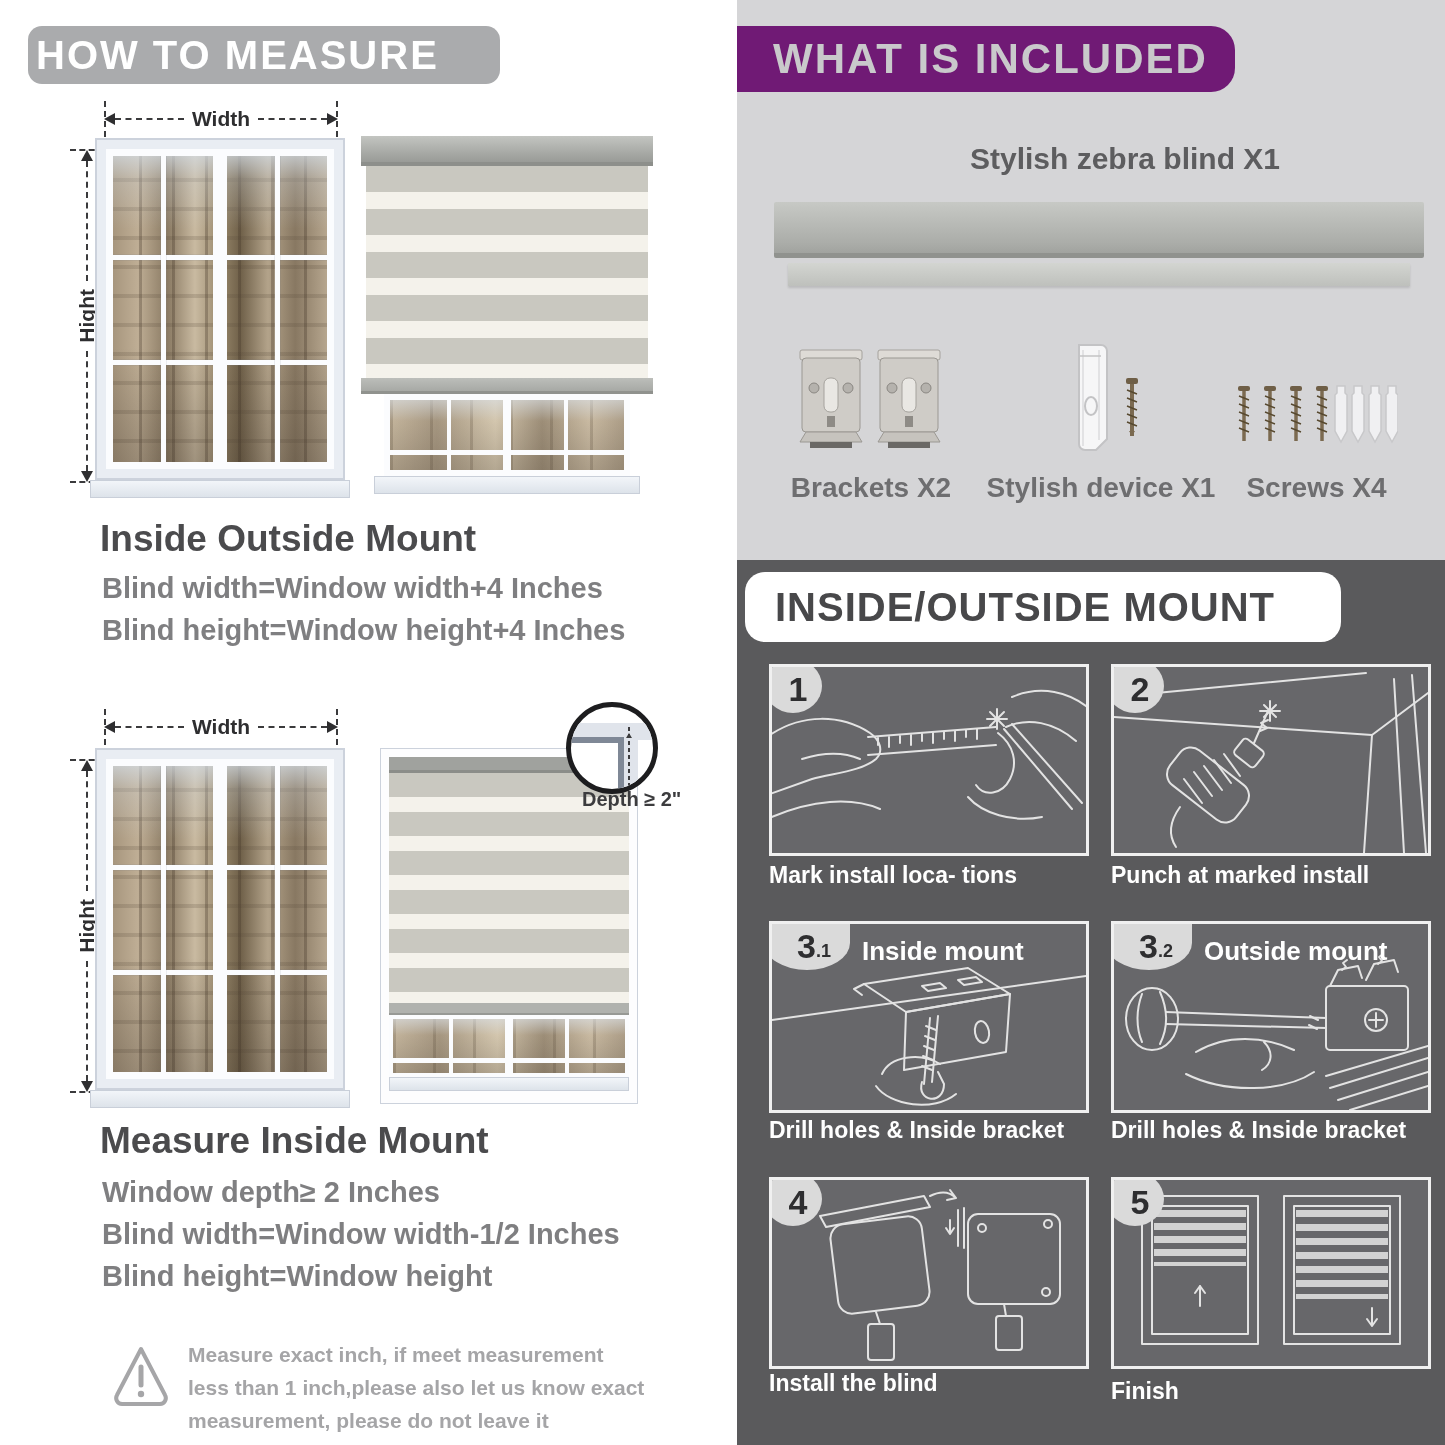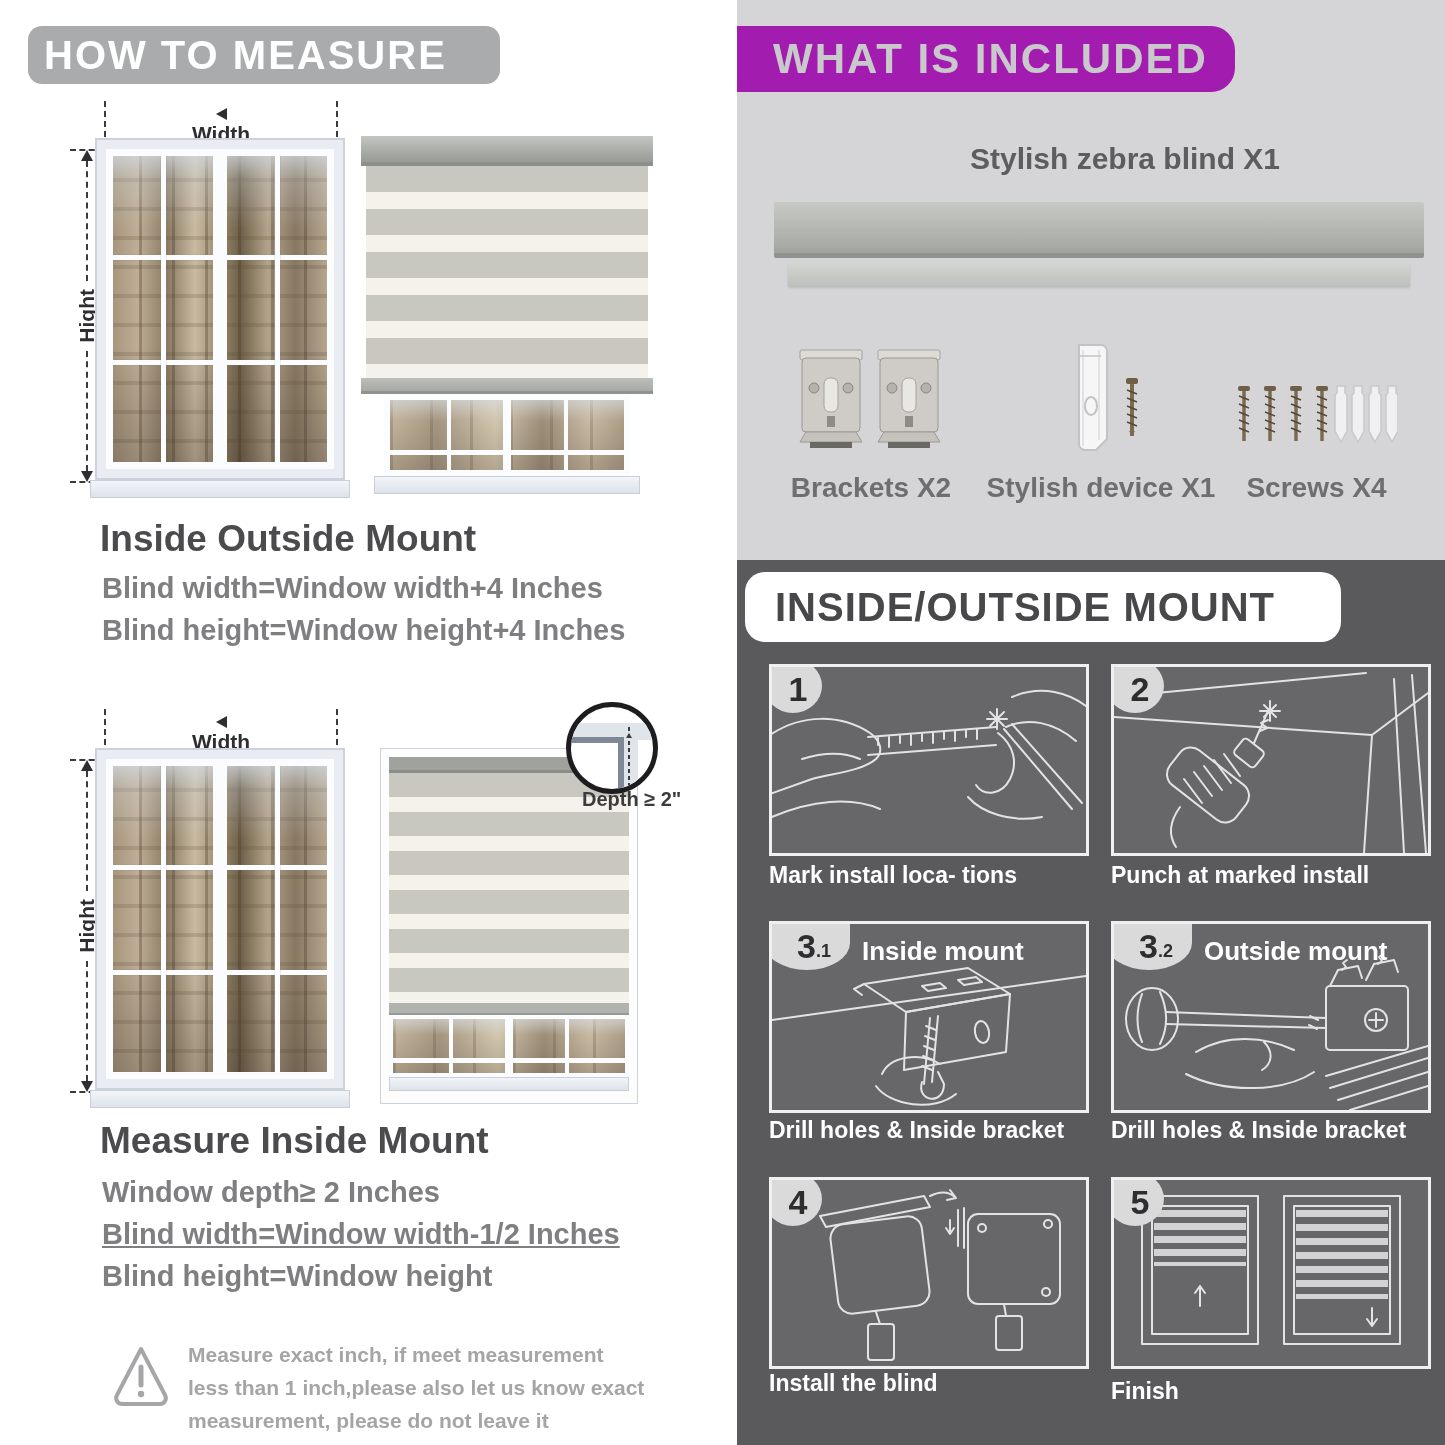--- a/index.html
+++ b/index.html
@@ -3,24 +3,24 @@
 <meta charset="utf-8">
 <style>
   * { margin:0; padding:0; box-sizing:border-box; }
   html,body { width:1445px; height:1445px; background:#ffffff;
     font-family:"Liberation Sans", sans-serif; overflow:hidden; position:relative; }
   .abs { position:absolute; }
 
   
   .how-banner { left:28px; top:26px; width:472px; height:58px; background:#aaabad;
     border-radius:14px; color:#fff; font-size:40px; font-weight:bold; letter-spacing:2px;
-    line-height:58px; padding-left:16px; }
+    line-height:58px; padding-left:8px; }
 
   
-  .dim-h { display:flex; align-items:center; position:absolute; height:22px;flex-direction:column; }
+  .dim-h { display:flex; align-items:center; position:absolute; height:22px; }
   .dim-h .dashes { flex:1; height:0; border-top:2px dashed #3a3a3c; }
   .dim-label { font-size:21px; font-weight:bold; color:#2e2e30; padding:0 8px; white-space:nowrap; }
   .ah-left { width:0; height:0; border-top:6px solid transparent; border-bottom:6px solid transparent; border-right:11px solid #2e2e30; }
   .ah-right{ width:0; height:0; border-top:6px solid transparent; border-bottom:6px solid transparent; border-left:11px solid #2e2e30; }
   .endtick-v { position:absolute; width:0; height:36px; border-left:2px dashed #3a3a3c; top:-7px; }
   .dim-v { display:flex; flex-direction:column; align-items:center; position:absolute; width:22px; }
   .dim-v .dashes { flex:1; width:0; border-left:2px dashed #3a3a3c; }
   .dim-label-v { writing-mode:vertical-rl; transform:rotate(180deg); font-size:21px; font-weight:bold; color:#2e2e30; padding:8px 0; }
   .ah-up   { width:0; height:0; border-left:6px solid transparent; border-right:6px solid transparent; border-bottom:11px solid #2e2e30; }
   .ah-down { width:0; height:0; border-left:6px solid transparent; border-right:6px solid transparent; border-top:11px solid #2e2e30; }
@@ -68,21 +68,21 @@
   .formula { font-size:29px; font-weight:bold; color:#7f7f81; white-space:nowrap; }
 
   .magnifier { width:92px; height:92px; border-radius:50%; border:5px solid #1d1d1f;
     background:#fff; overflow:hidden; z-index:6; }
   .depth-label { font-size:20px; font-weight:bold; color:#3c3c3e; white-space:nowrap; }
 
   .warn-text { width:462px; font-size:21px; font-weight:bold; color:#a5a5a7; line-height:33px; }
 
   
   .right-top { left:737px; top:0; width:708px; height:560px; background:#d5d5d7; }
-  .included-banner { left:737px; top:26px; width:498px; height:66px; background:#a21caf;
+  .included-banner { left:737px; top:26px; width:498px; height:66px; background:#701a75;
     border-radius:0 24px 24px 0; color:#c9c9cb; font-size:42px; font-weight:bold;
     letter-spacing:2px; line-height:66px; padding-left:36px; }
   .product-title { left:737px; top:142px; width:692px; text-align:center;
     color:#5d5d5f; font-size:30px; font-weight:bold;margin-left:42px; }
   .headrail-main { left:774px; top:202px; width:650px; height:56px;
     background:linear-gradient(180deg,#c7c9c5,#abada9 80%,#a1a39f);
     border-bottom:5px solid #90928e; border-radius:2px; }
   .headrail-lower { left:788px; top:263px; width:622px; height:23px;
     background:linear-gradient(180deg,#d3d5d1,#bec0bc); box-shadow:0 2px 2px rgba(0,0,0,.12); }
   .item-label { position:absolute; top:472px; text-align:center; color:#6e6e70;
@@ -221,21 +221,21 @@
     <rect x="50" y="16" width="17" height="70" fill="#e0e4eb"></rect>
     <path d="M-4,33 L50,33 L50,86" stroke="#7f8896" stroke-width="6" fill="none"></path>
     <path d="M58,20 V82" stroke="#3c3c3e" stroke-width="2" stroke-dasharray="4 3" fill="none"></path>
     <path d="M58,26 l-3,5 h6 z" fill="#3c3c3e"></path>
   </svg>
 </div>
 <div class="abs depth-label" style="left:582px; top:788px;">Depth ≥ 2"</div>
 
 <div class="abs h-measure" style="left:100px; top:1120px;">Measure Inside Mount</div>
 <div class="abs formula" style="left:102px; top:1176px;">Window depth≥ 2 Inches</div>
-<div class="abs formula" style="left:102px; top:1218px;text-decoration:underline;">Blind width=Window width-1/2 Inches</div>
+<div class="abs formula" style="left:102px; top:1218px;">Blind width=Window width-1/2 Inches</div>
 <div class="abs formula" style="left:102px; top:1260px;">Blind height=Window height</div>
 
 <svg class="abs" style="left:112px; top:1342px;" width="58" height="64" viewBox="0 0 58 64">
   <path d="M29,7 L53,53 a6,6 0 0 1 -5,9 H10 a6,6 0 0 1 -5,-9 Z" fill="none" stroke="#a6a6a8" stroke-width="4" stroke-linejoin="round"></path>
   <line x1="29" y1="25" x2="29" y2="43" stroke="#a6a6a8" stroke-width="5" stroke-linecap="round"></line>
   <circle cx="29" cy="52" r="3.2" fill="#a6a6a8"></circle>
 </svg>
 <div class="abs warn-text" style="left:188px; top:1338px;">Measure exact inch, if meet measurement less than 1 inch,please also let us know exact measurement, please do not leave it</div>
 
 <div class="abs right-top"></div>

